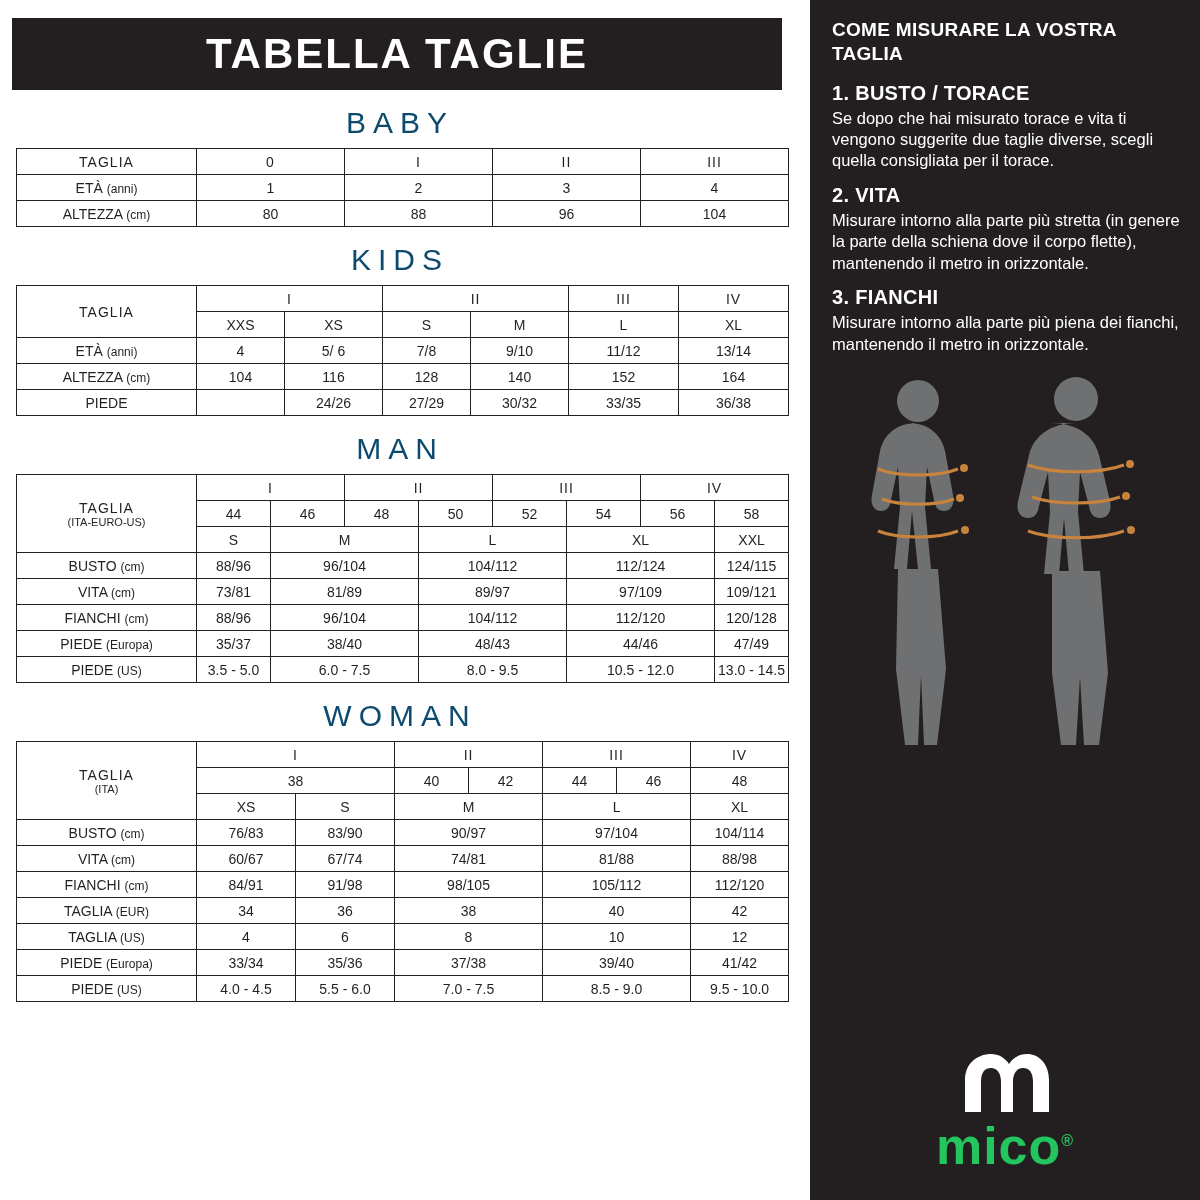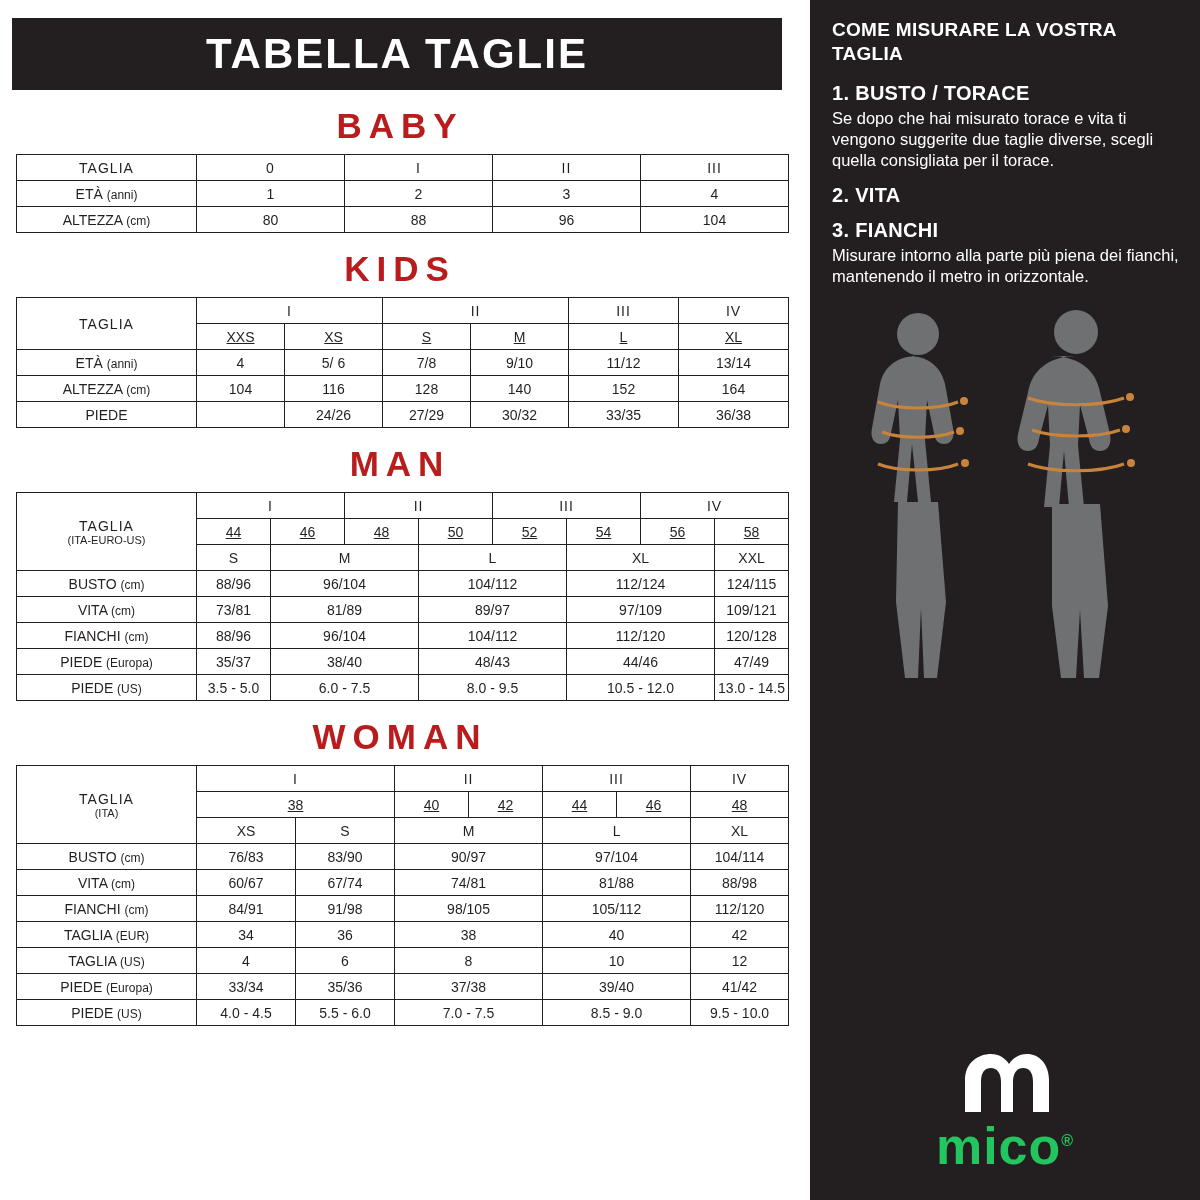--- a/index.html
+++ b/index.html
@@ -29,25 +29,25 @@
   }
   .title-bar h1 {
     margin:0;
     font-size:42px;
     font-weight:bold;
     letter-spacing:2px;
     font-family:"Liberation Sans", sans-serif;
   }
   .sec-title {
     text-align:center;
-    font-size:35px;
-    font-weight:bold;
+    font-size:30px;
+    font-weight:normal;
     letter-spacing:7px;
     margin:16px 0 8px 0;
-    color:#b91c1c;
+    color:#0c4a6e;
   }
   table.sz {
     border-collapse:collapse;
     width:772px;
     margin:0 0 0 8px;
     table-layout:fixed;
   }
   table.sz td, table.sz th {
     border:1px solid #231f20;
     font-size:14px;
@@ -77,21 +77,21 @@
   }
   td.taglia {
     background:#231f20;
     color:#ffffff;
     font-weight:bold;
     font-size:17px;
     letter-spacing:1px;
     text-align:center;
   }
   td.taglia .sub { display:block; font-size:11px; font-weight:normal; letter-spacing:0; }
-  td.sizerow { font-size:15px; font-weight:bold;text-decoration:underline; }
+  td.sizerow { font-size:15px; font-weight:bold; }
   td.sizerow2 { font-size:15px; font-weight:bold; }
 
   
   .right {
     width:390px; height:1200px;
     background:#231f20;
     color:#ffffff;
     padding:14px 20px 10px 22px;
     position:relative;
   }
@@ -393,20 +393,21 @@
 
   </div>
 
   <div class="right">
     <h2>COME MISURARE LA VOSTRA TAGLIA</h2>
 
     <h3>1. BUSTO / TORACE</h3>
     <p>Se dopo che hai misurato torace e vita ti vengono suggerite due taglie diverse, scegli quella consigliata per il torace.</p>
 
     <h3>2. VITA</h3>
+    <p>Misurare intorno alla parte più stretta (in genere la parte della schiena dove il corpo flette), mantenendo il metro in orizzontale.</p>
 
     <h3>3. FIANCHI</h3>
     <p>Misurare intorno alla parte più piena dei fianchi, mantenendo il metro in orizzontale.</p>
 
     <div class="figures">
       <svg width="348" height="400" viewBox="0 0 348 400">
 
         <g fill="#6e7072">
           <circle cx="86" cy="28" r="21"></circle>
           <path d="M86 50c-20 0-34 10-38 28l-8 44c-2 10 2 16 9 16 6 0 9-4 10-11l7-33 2 40-6 62h13l5-58 6 58h13l-6-62 2-40 7 33c1 7 4 11 10 11 7 0 11-6 9-16l-8-44c-4-18-18-28-37-28z"></path>

